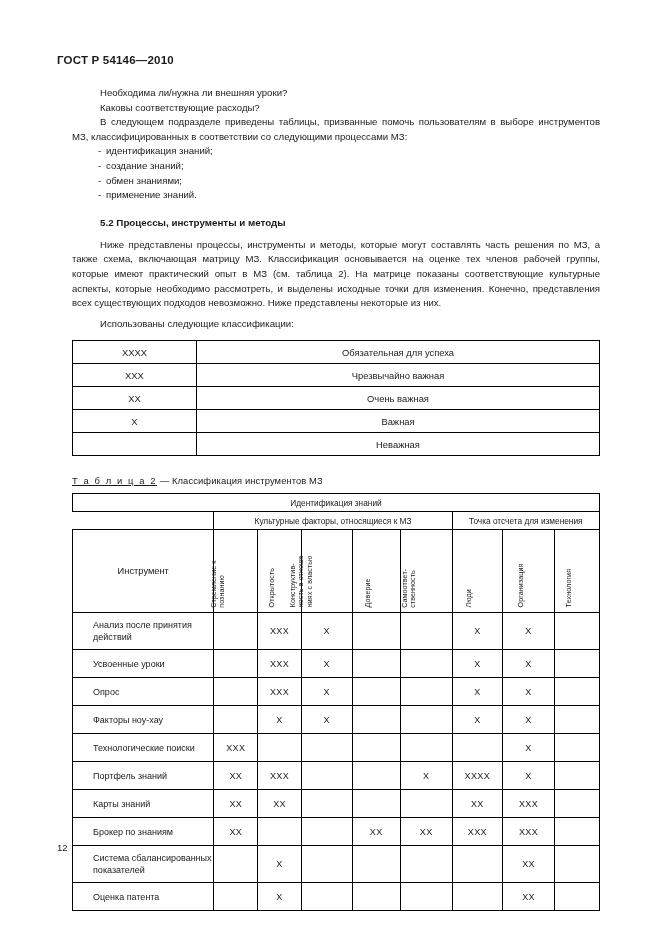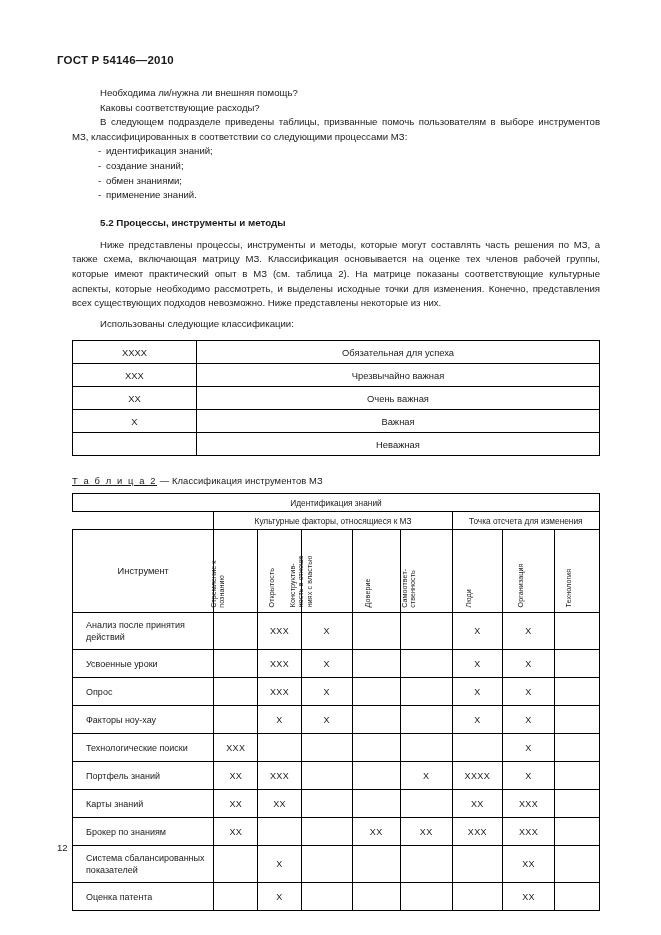--- a/index.html
+++ b/index.html
@@ -132,21 +132,21 @@
     line-height: 8.4px;
     letter-spacing: 0.1px;
     text-align: left;
   }
   .rotwrap span { display: block; }
   th.toolhead {
     font-size: 8.3px;
   }
   table.mx td.tool {
     text-align: left;
-    padding: 3px 0 3px 13px;
+    padding: 3px 0 3px 20px;
     font-size: 9.0px;
     line-height: 12.2px;
     height: 21px;
   }
   table.mx td.mark {
     font-size: 9.0px;
     height: 21px;
     letter-spacing: 0.4px;
   }
   table.mx tr.tall td { height: 30px; }
@@ -160,21 +160,21 @@
 </style>
 </head>
 <body>
 
 <div class="page">
 
   <div class="hdr">ГОСТ Р 54146—2010</div>
 
   <div class="content">
 
-    <p class="q">Необходима ли/нужна ли внешняя помощь?</p>
+    <p class="q">Необходима ли/нужна ли внешняя уроки?</p>
     <p class="q">Каковы соответствующие расходы?</p>
 
     <p class="body">В следующем подразделе приведены таблицы, призванные помочь пользователям в выборе инструментов МЗ, классифицированных в соответствии со следующими процессами МЗ:</p>
 
     <ul class="dash">
       <li>идентификация знаний;</li>
       <li>создание знаний;</li>
       <li>обмен знаниями;</li>
       <li>применение знаний.</li>
     </ul>

